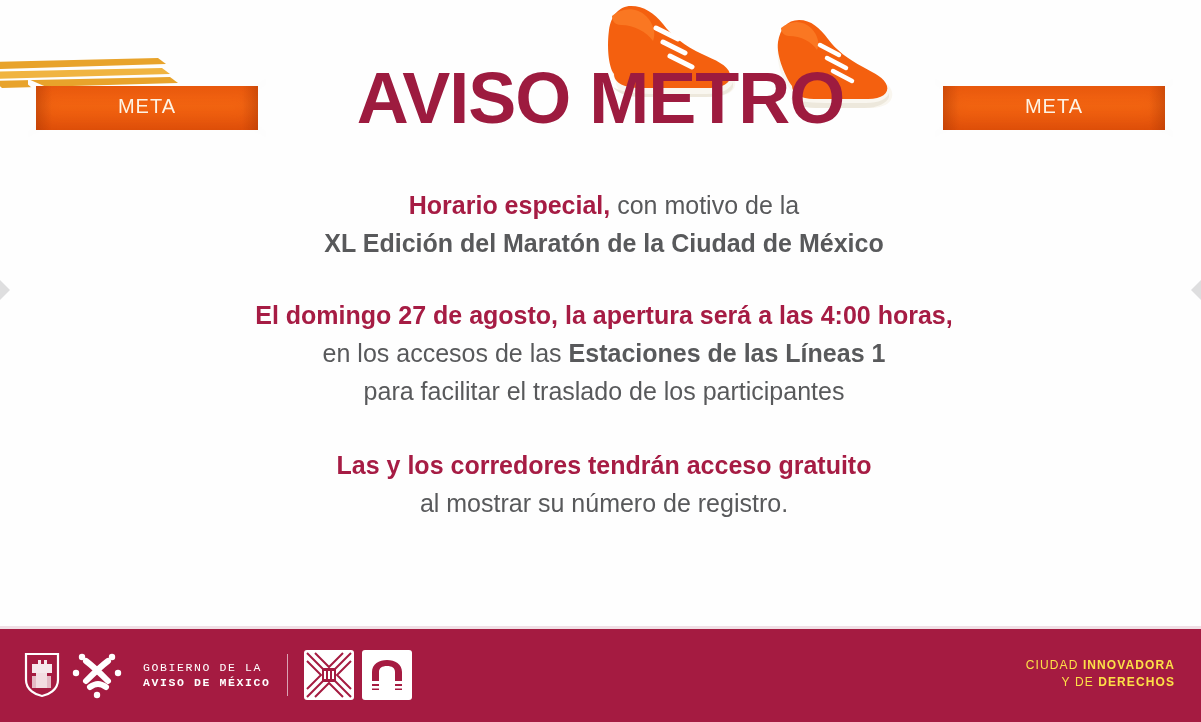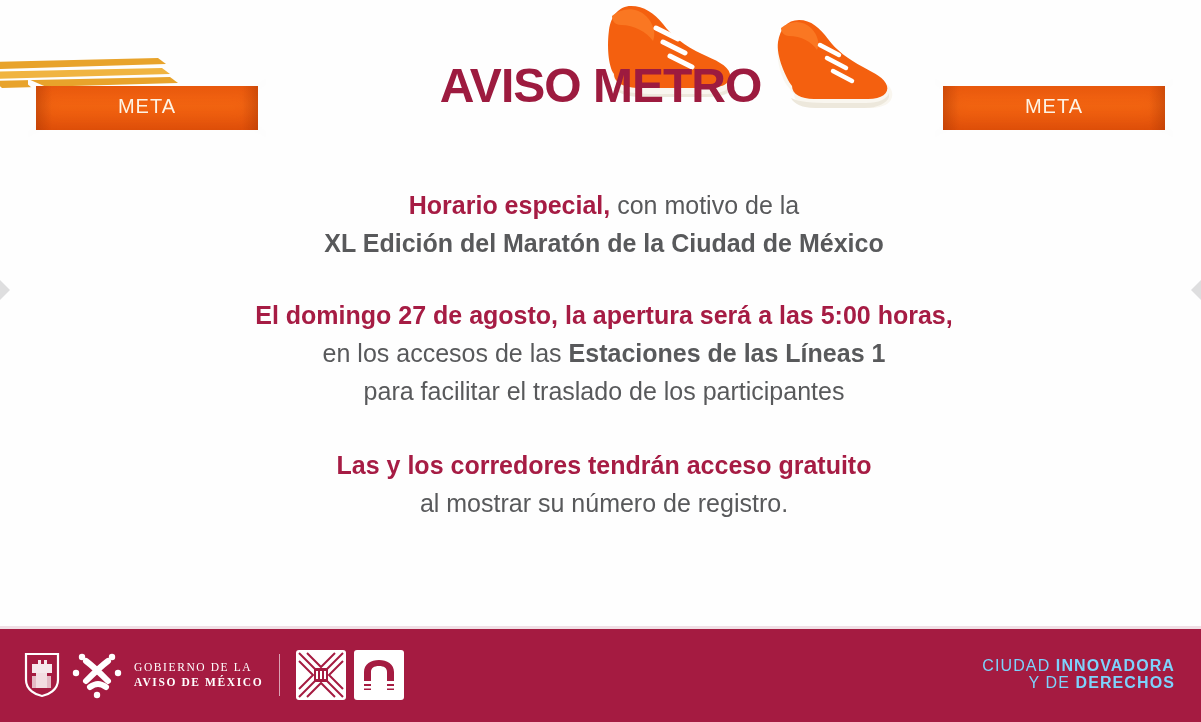--- a/index.html
+++ b/index.html
@@ -39,21 +39,21 @@
   }
 
   
   .header{
     position:absolute;top:0;left:0;width:1201px;height:160px;
   }
   .title{
     position:absolute;left:0;right:0;top:62px;
     text-align:center;
     font-family:"Liberation Sans", sans-serif;
-    font-size:48px;font-weight:bold;
+    font-size:72px;font-weight:bold;
     letter-spacing:-1px;
     color:#9D1B3F;
     line-height:1;
     z-index:3;
   }
 
   
   .banner{
     position:absolute;top:86px;
     width:238px;height:44px;
@@ -121,39 +121,39 @@
   }
   .footer-top-line{
     position:absolute;left:0;top:-3px;width:1201px;height:3px;
     background:#f0dfe5;
   }
   .f-left{
     position:absolute;left:24px;top:18px;
     display:flex;align-items:center;height:56px;
   }
   .gob-text{
-    margin-left:12px;
+    margin-left:21px;
     color:#ffffff;
-    font-family:Liberation Serif, serif;
+    font-family:Liberation Mono, monospace;
     font-size:11.5px;
     letter-spacing:1.6px;
     line-height:15px;
   }
   .gob-text .l1{font-weight:normal;}
   .gob-text .l2{font-weight:bold;}
   .vdiv{
     width:1px;height:42px;background:#e8c6d1;opacity:.8;
     margin:0 16px;
   }
   .f-right{
     position:absolute;right:26px;top:28px;
     text-align:right;
-    color:#7dd3fc;
-    font-family:"Liberation Sans", sans-serif;
-    font-size:16px;
+    color:#fde047;
+    font-family:"Liberation Sans", sans-serif;
+    font-size:12px;
     letter-spacing:1.1px;
     line-height:17px;
   }
   .f-right b{font-weight:bold;}
   .f-right .thin{font-weight:normal;}
 </style>
 </head>
 <body>
 
 <div class="poster">
@@ -234,21 +234,21 @@
   <div class="body-text">
 
     <div class="blk">
       <div class="ln"><span class="red">Horario especial,</span><span> con motivo de la</span></div>
       <div class="ln b">XL Edición del Maratón de la Ciudad de México</div>
     </div>
 
     <div class="gap-md"></div>
 
     <div class="blk">
-      <div class="ln"><span class="red">El domingo 27 de agosto, la apertura será a las 5:00 horas,</span></div>
+      <div class="ln"><span class="red">El domingo 27 de agosto, la apertura será a las 4:00 horas,</span></div>
       <div class="ln"><span>en los accesos de las </span><b>Estaciones de las Líneas 1</b></div>
       <div class="ln">para facilitar el traslado de los participantes</div>
     </div>
 
     <div class="gap-lg"></div>
 
     <div class="blk">
       <div class="ln"><span class="red">Las y los corredores tendrán acceso gratuito</span></div>
       <div class="ln">al mostrar su número de registro.</div>
     </div>

